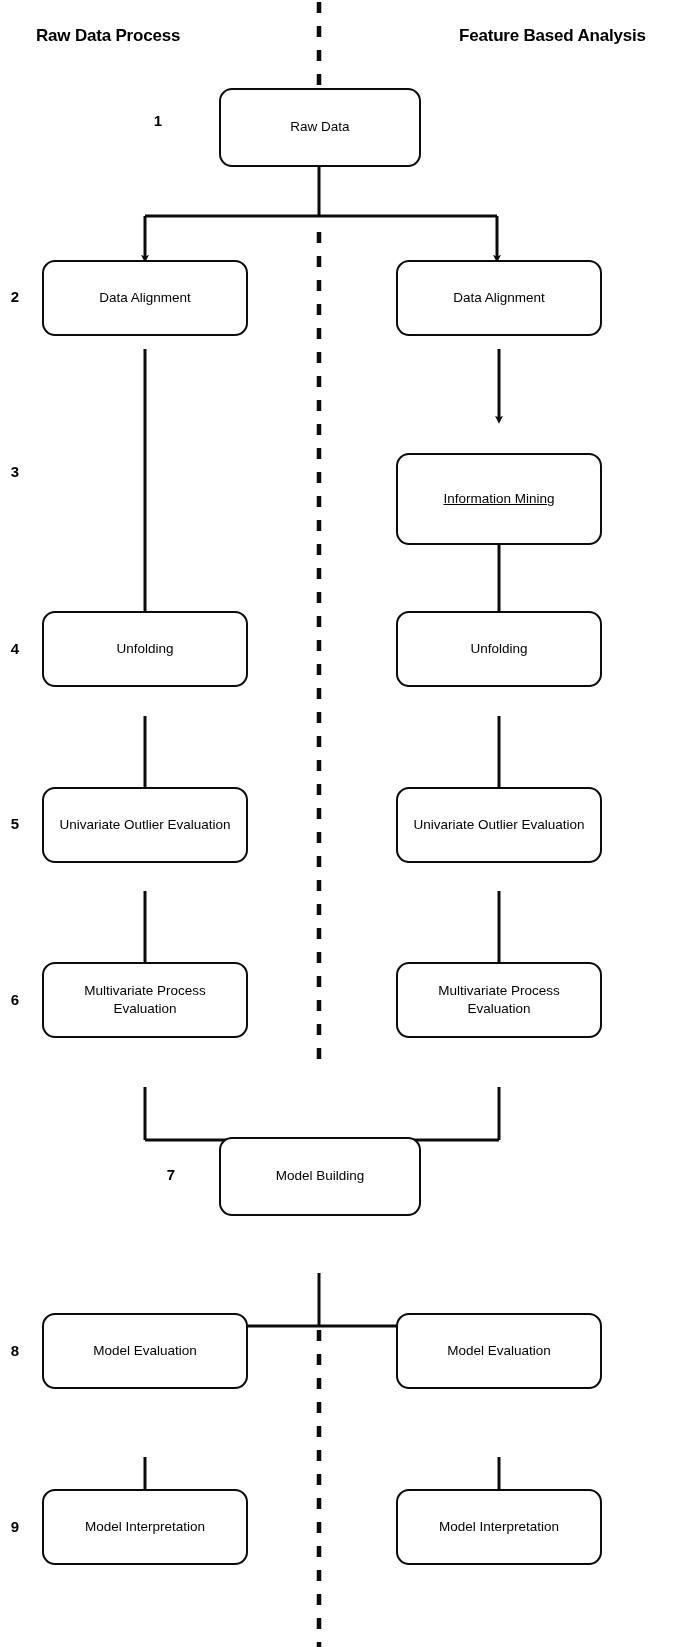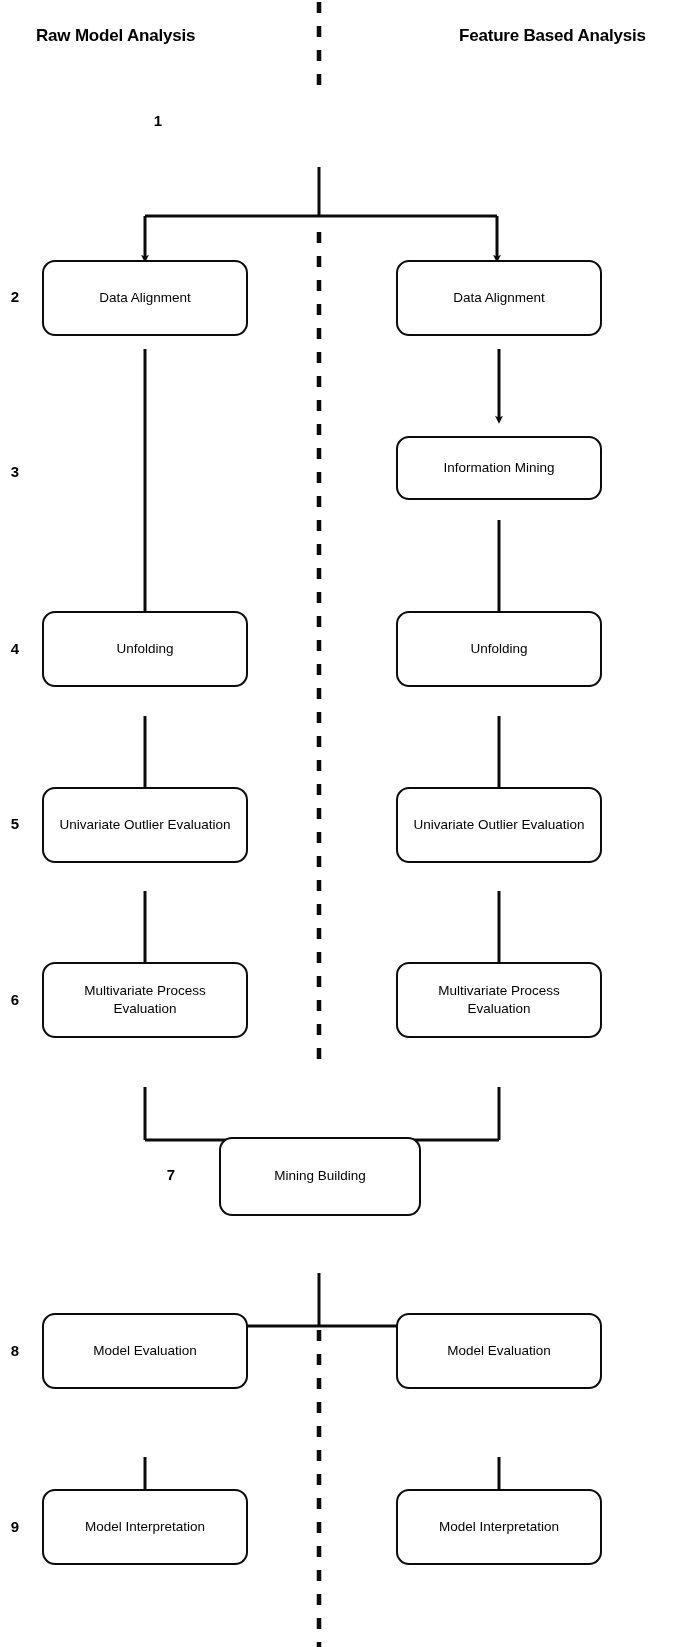--- a/index.html
+++ b/index.html
@@ -114,42 +114,45 @@
       <line x1="319" y1="1273" x2="319" y2="1326"></line>
       <line x1="145" y1="1326" x2="497" y2="1326"></line>
       <line x1="145" y1="1326" x2="145" y2="1367" marker-end="url(#arrowhead)"></line>
       <line x1="497" y1="1326" x2="497" y2="1367" marker-end="url(#arrowhead)"></line>
     </g>
 
     <line x1="145" y1="1457" x2="145" y2="1552" stroke="#0b0b0b" stroke-width="3" marker-end="url(#arrowhead)"></line>
     <line x1="499" y1="1457" x2="499" y2="1552" stroke="#0b0b0b" stroke-width="3" marker-end="url(#arrowhead)"></line>
   </svg>
 
-  <div id="header-left" class="col-header">Raw Model Analysis</div>
+  <div id="header-left" class="col-header">Raw Data Process</div>
   <div id="header-right" class="col-header">Feature Based Analysis</div>
 
   <div class="step-num" style="left:147px; top:112px;">1</div>
   <div class="step-num" style="left:4px; top:288px;">2</div>
   <div class="step-num" style="left:4px; top:463px;">3</div>
   <div class="step-num" style="left:4px; top:640px;">4</div>
   <div class="step-num" style="left:4px; top:815px;">5</div>
   <div class="step-num" style="left:4px; top:991px;">6</div>
   <div class="step-num" style="left:160px; top:1166px;">7</div>
   <div class="step-num" style="left:4px; top:1342px;">8</div>
   <div class="step-num" style="left:4px; top:1518px;">9</div>
 
+  <div class="node" style="left:219px; top:88px; width:202px; height:79px;">
+    <span>Raw Data</span>
+  </div>
 
   <div class="node" style="left:42px; top:260px; width:206px; height:76px;">
     <span>Data Alignment</span>
   </div>
   <div class="node" style="left:396px; top:260px; width:206px; height:76px;">
     <span>Data Alignment</span>
   </div>
 
-  <div class="node" style="left:396px; top:436px; width:206px; height:64px;">
+  <div class="node" style="left:396px; top:453px; width:206px; height:92px;text-decoration:underline;">
     <span>Information Mining</span>
   </div>
 
   <div class="node" style="left:42px; top:611px; width:206px; height:76px;">
     <span>Unfolding</span>
   </div>
   <div class="node" style="left:396px; top:611px; width:206px; height:76px;">
     <span>Unfolding</span>
   </div>
 
@@ -167,21 +170,21 @@
     </div>
   </div>
   <div class="node" style="left:396px; top:962px; width:206px; height:76px;">
     <div>
       <span>Multivariate Process</span>
       <span>Evaluation</span>
     </div>
   </div>
 
   <div class="node" style="left:219px; top:1137px; width:202px; height:79px;">
-    <span>Mining Building</span>
+    <span>Model Building</span>
   </div>
 
   <div class="node" style="left:42px; top:1313px; width:206px; height:76px;">
     <span>Model Evaluation</span>
   </div>
   <div class="node" style="left:396px; top:1313px; width:206px; height:76px;">
     <span>Model Evaluation</span>
   </div>
 
   <div class="node" style="left:42px; top:1489px; width:206px; height:76px;">

